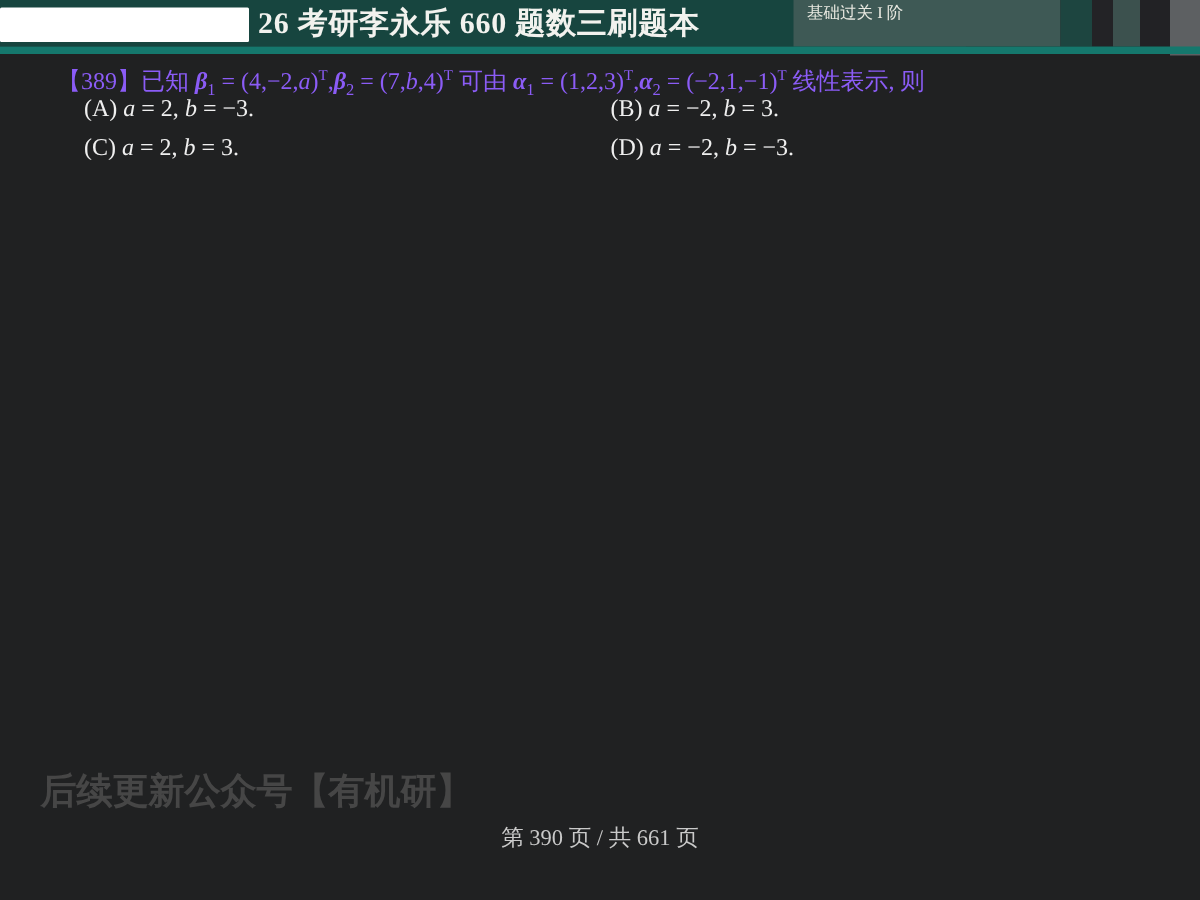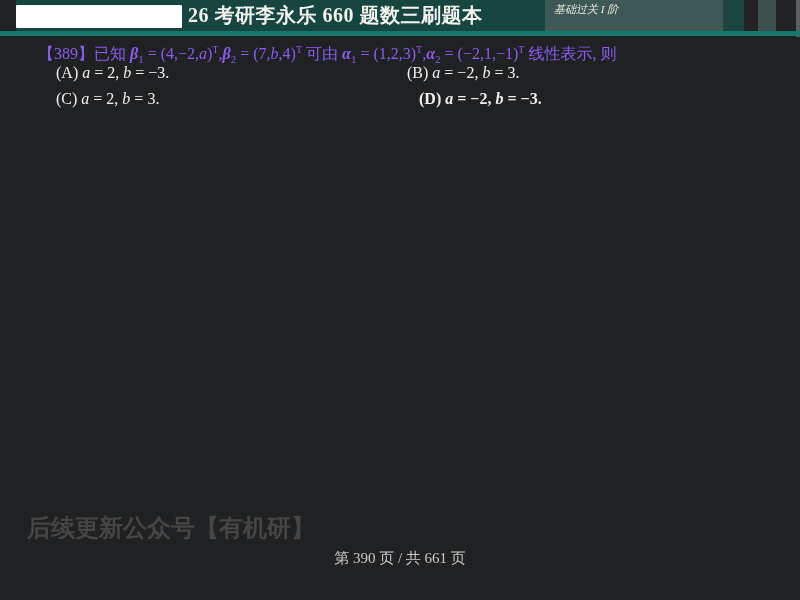--- a/index.html
+++ b/index.html
@@ -1,47 +1,47 @@
 <!DOCTYPE html>
 <html><head>
 <meta charset="utf-8">
 <style>
   html,body { margin:0; padding:0; background:#202122; }
   .page { position:relative; width:800px; height:600px; background:#202122; overflow:hidden;
           font-family:"Liberation Serif","DejaVu Serif",serif; }
 
   
-  .header-bar { position:absolute; top:0; left:0; width:644px; height:31px; background:#17453f;margin-left:16px; }
+  .header-bar { position:absolute; top:0; left:0; width:644px; height:31px; background:#17453f; }
   .accent-line { position:absolute; top:31px; left:0; width:800px; height:5px; background:#15786d; }
   .white-box { position:absolute; top:5px; left:0; width:166px; height:23px; background:#ffffff; border-radius:1px; }
   .header-title { position:absolute; top:2px; left:172px; font-size:20px; font-weight:bold;
                   color:#f2f2ee; letter-spacing:0.5px; white-space:nowrap; }
   .badge { position:absolute; top:0; left:529px; width:178px; height:31px; background:#3e5955;
            box-sizing:border-box; padding:2px 0 0 9px; color:#e9e9e1; font-size:11px; line-height:14px; }
-  .badge div { white-space:nowrap;font-style:italic; }
+  .badge div { white-space:nowrap; }
   .bar { position:absolute; top:0; height:31px; }
   .bar-1 { left:707px; width:21px; background:#1d4540; }
   .bar-2 { left:728px; width:14px; background:#232326; }
   .bar-3 { left:742px; width:18px; background:#3c514e; }
   .bar-4 { left:760px; width:20px; background:#222225; }
   .bar-5 { left:780px; width:20px; height:37px; background:#5d6062; }
 
   
   .question-line { position:absolute; left:38px; top:44px; font-size:16px; color:#8b5cf6; white-space:nowrap; }
   .bi  { font-weight:bold; font-style:italic; }
   .it  { font-style:italic; }
   .sub { font-size:11px; vertical-align:-4px; }
   .sup { font-size:10px; vertical-align:6px; }
 
   .options { position:absolute; left:0; top:64px; width:800px; height:60px; font-size:16px; color:#efefef; }
   .opt { position:absolute; white-space:nowrap; }
   .opt-a { left:56px;  top:0; }
   .opt-b { left:407px; top:0; }
   .opt-c { left:56px;  top:26px;font-family:Liberation Serif, serif; }
-  .opt-d { left:419px; top:26px;font-weight:bold; }
+  .opt-d { left:407px; top:26px; }
 
   
   .watermark { position:absolute; left:27px; top:512px; color:#464646;
                font-family:"Liberation Sans","DejaVu Sans",sans-serif;
                font-weight:bold; font-size:24px; line-height:31px; white-space:nowrap; }
   .page-indicator { position:absolute; left:0; top:549px; width:800px; text-align:center;
                     font-size:15px; color:#c9c9c9; }
 </style>
 </head>
 <body>

